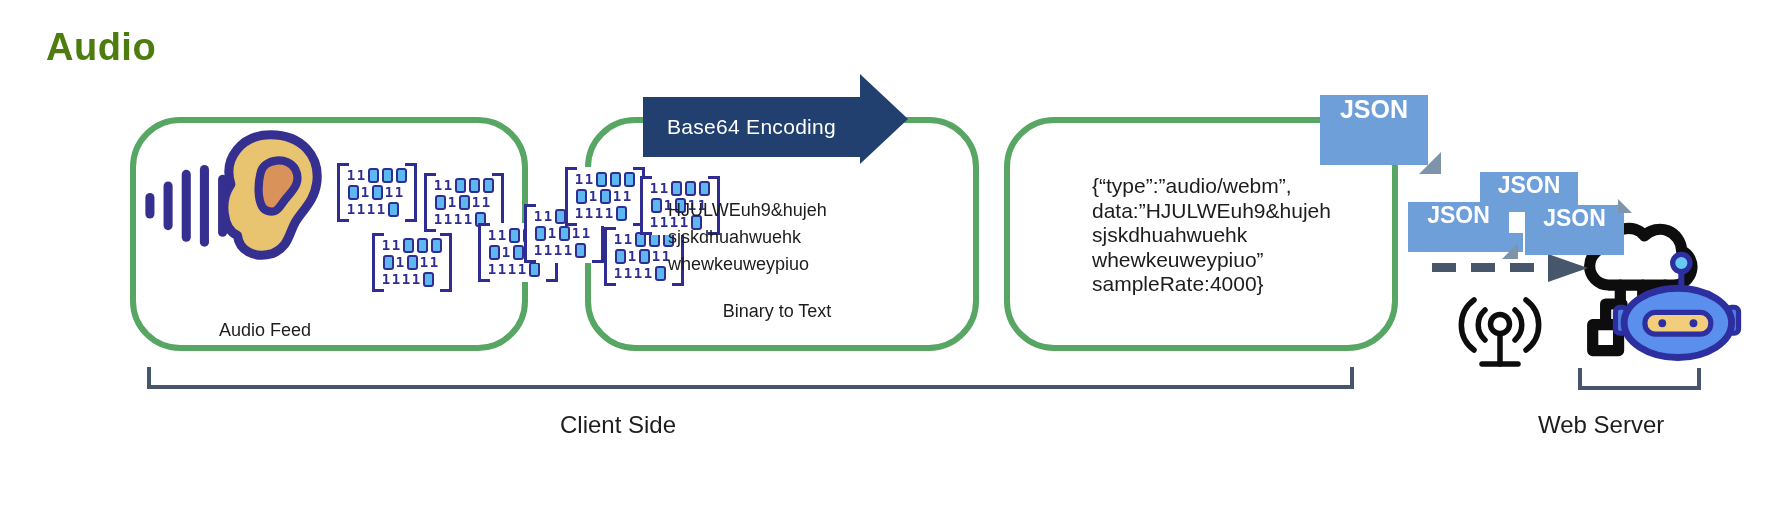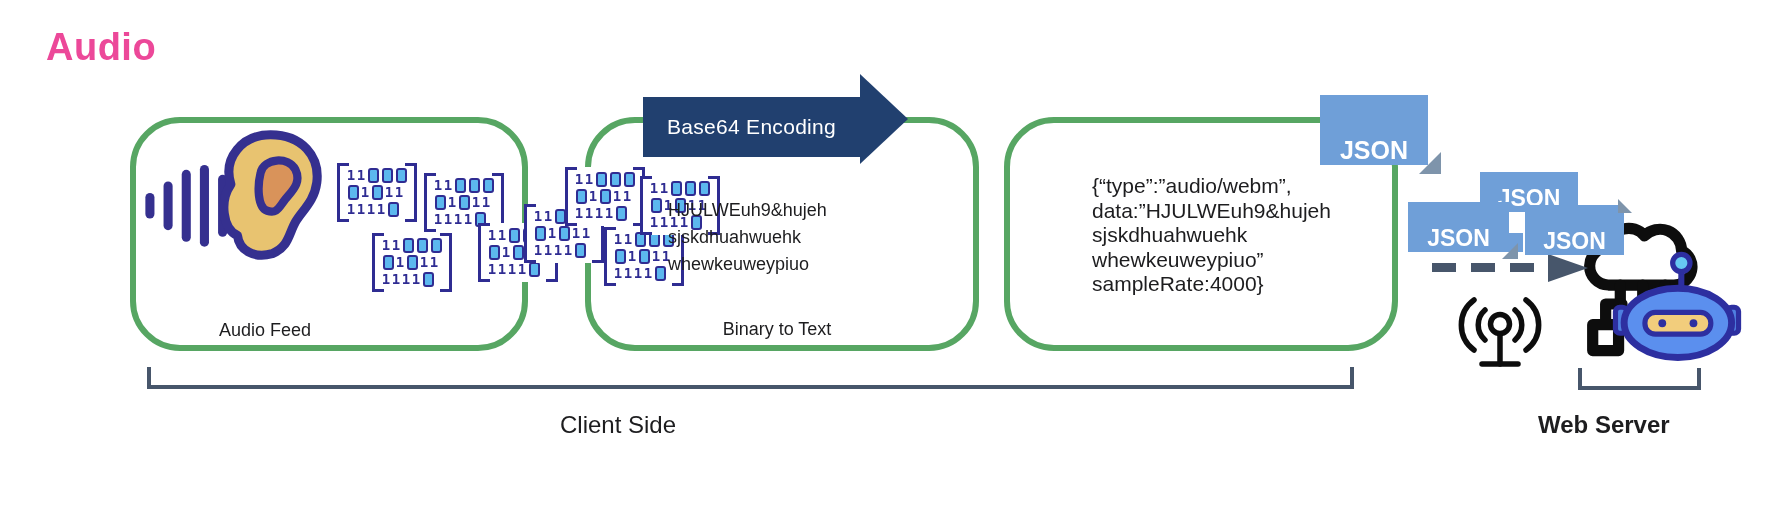--- a/index.html
+++ b/index.html
@@ -4,34 +4,34 @@
 <style>
   html,body{margin:0;padding:0;background:#ffffff;}
   #canvas{
     position:relative;width:1774px;height:532px;background:#ffffff;
     font-family:"Liberation Sans",sans-serif;color:var(--text-dark,#1d1d1f);
     overflow:hidden;
   }
   .abs{position:absolute;}
 
   
-  .title{left:46px;top:26px;font-size:38px;font-weight:700;letter-spacing:.5px;color:#ec4899;z-index:2;}
+  .title{left:46px;top:26px;font-size:38px;font-weight:700;letter-spacing:.5px;color:#4d7c0f;z-index:2;}
 
   
   .stage-box{
     border:6px solid var(--box-border-green,#57a663);
     border-radius:50px;background:#fff;z-index:1;box-sizing:border-box;
   }
   #box1{left:130px;top:117px;width:398px;height:234px;}
   #box2{left:585px;top:117px;width:394px;height:234px;}
   #box3{left:1004px;top:117px;width:394px;height:234px;}
 
   .stage-label{font-size:18px;z-index:2;text-align:center;}
   #label-audio-feed{left:130px;top:320px;width:270px;}
-  #label-binary-to-text{left:585px;top:319px;width:384px;}
+  #label-binary-to-text{left:585px;top:301px;width:384px;}
 
   
   .enc-arrow-body{
     left:643px;top:97px;width:217px;height:60px;background:var(--arrow-navy,#21406f);
     display:flex;align-items:center;justify-content:center;z-index:3;
   }
   .enc-arrow-label{color:#fff;font-size:21px;letter-spacing:.3px;}
   .enc-arrow-head{
     left:860px;top:74px;width:0;height:0;z-index:3;
     border-left:48px solid var(--arrow-navy,#21406f);
@@ -61,21 +61,21 @@
     border:2px solid var(--digit-indigo,#2f2c92);border-radius:3px;box-sizing:content-box;
   }
 
   
   .b64-text{left:668px;top:197px;font-size:18px;line-height:27px;z-index:2;}
   .json-text{left:1092px;top:174px;font-size:21px;line-height:24.5px;z-index:2;}
 
   
   .json-tag{
     background:var(--tag-blue,#6f9fd8);color:#fff;font-weight:700;
-    display:flex;align-items:flex-end;justify-content:center;z-index:5;
+    display:flex;align-items:flex-start;justify-content:center;z-index:5;
   }
   .fold{
     position:absolute;background:var(--tag-fold,#7e94ab);
     clip-path:polygon(100% 0,100% 100%,0 100%);z-index:4;
   }
   #tag-box3{left:1320px;top:95px;width:108px;height:70px;font-size:25px;}
   #tag-box3 .fold{right:-13px;bottom:-9px;width:22px;height:22px;}
   #packet-top{left:1480px;top:172px;width:98px;height:40px;font-size:23px;}
   #packet-left{left:1408px;top:202px;width:101px;height:50px;font-size:23px;}
   #packet-left .fold{right:-9px;bottom:-7px;width:16px;height:16px;}
@@ -96,21 +96,21 @@
 
   
   .bracket{
     border:4px solid var(--bracket-slate,#47566b);border-top:none;
     box-sizing:border-box;z-index:1;
   }
   #bracket-client{left:147px;top:367px;width:1207px;height:22px;}
   #bracket-server{left:1578px;top:368px;width:123px;height:22px;}
   .bracket-label{font-size:24px;line-height:30px;text-align:left;z-index:2;}
   #label-client{left:560px;top:410px;width:380px;}
-  #label-server{left:1538px;top:410px;width:200px;font-weight:bold;}
+  #label-server{left:1538px;top:410px;width:200px;}
 
   
   .icon{z-index:2;line-height:0;}
   #ear{left:140px;top:120px;width:190px;height:160px;}
   #antenna{left:1452px;top:282px;width:96px;height:92px;z-index:2;}
   #cloudserver{left:1572px;top:202px;width:138px;height:160px;z-index:3;}
   #robot{left:1612px;top:250px;width:130px;height:111px;z-index:4;}
 </style>
 </head>
 <body>

